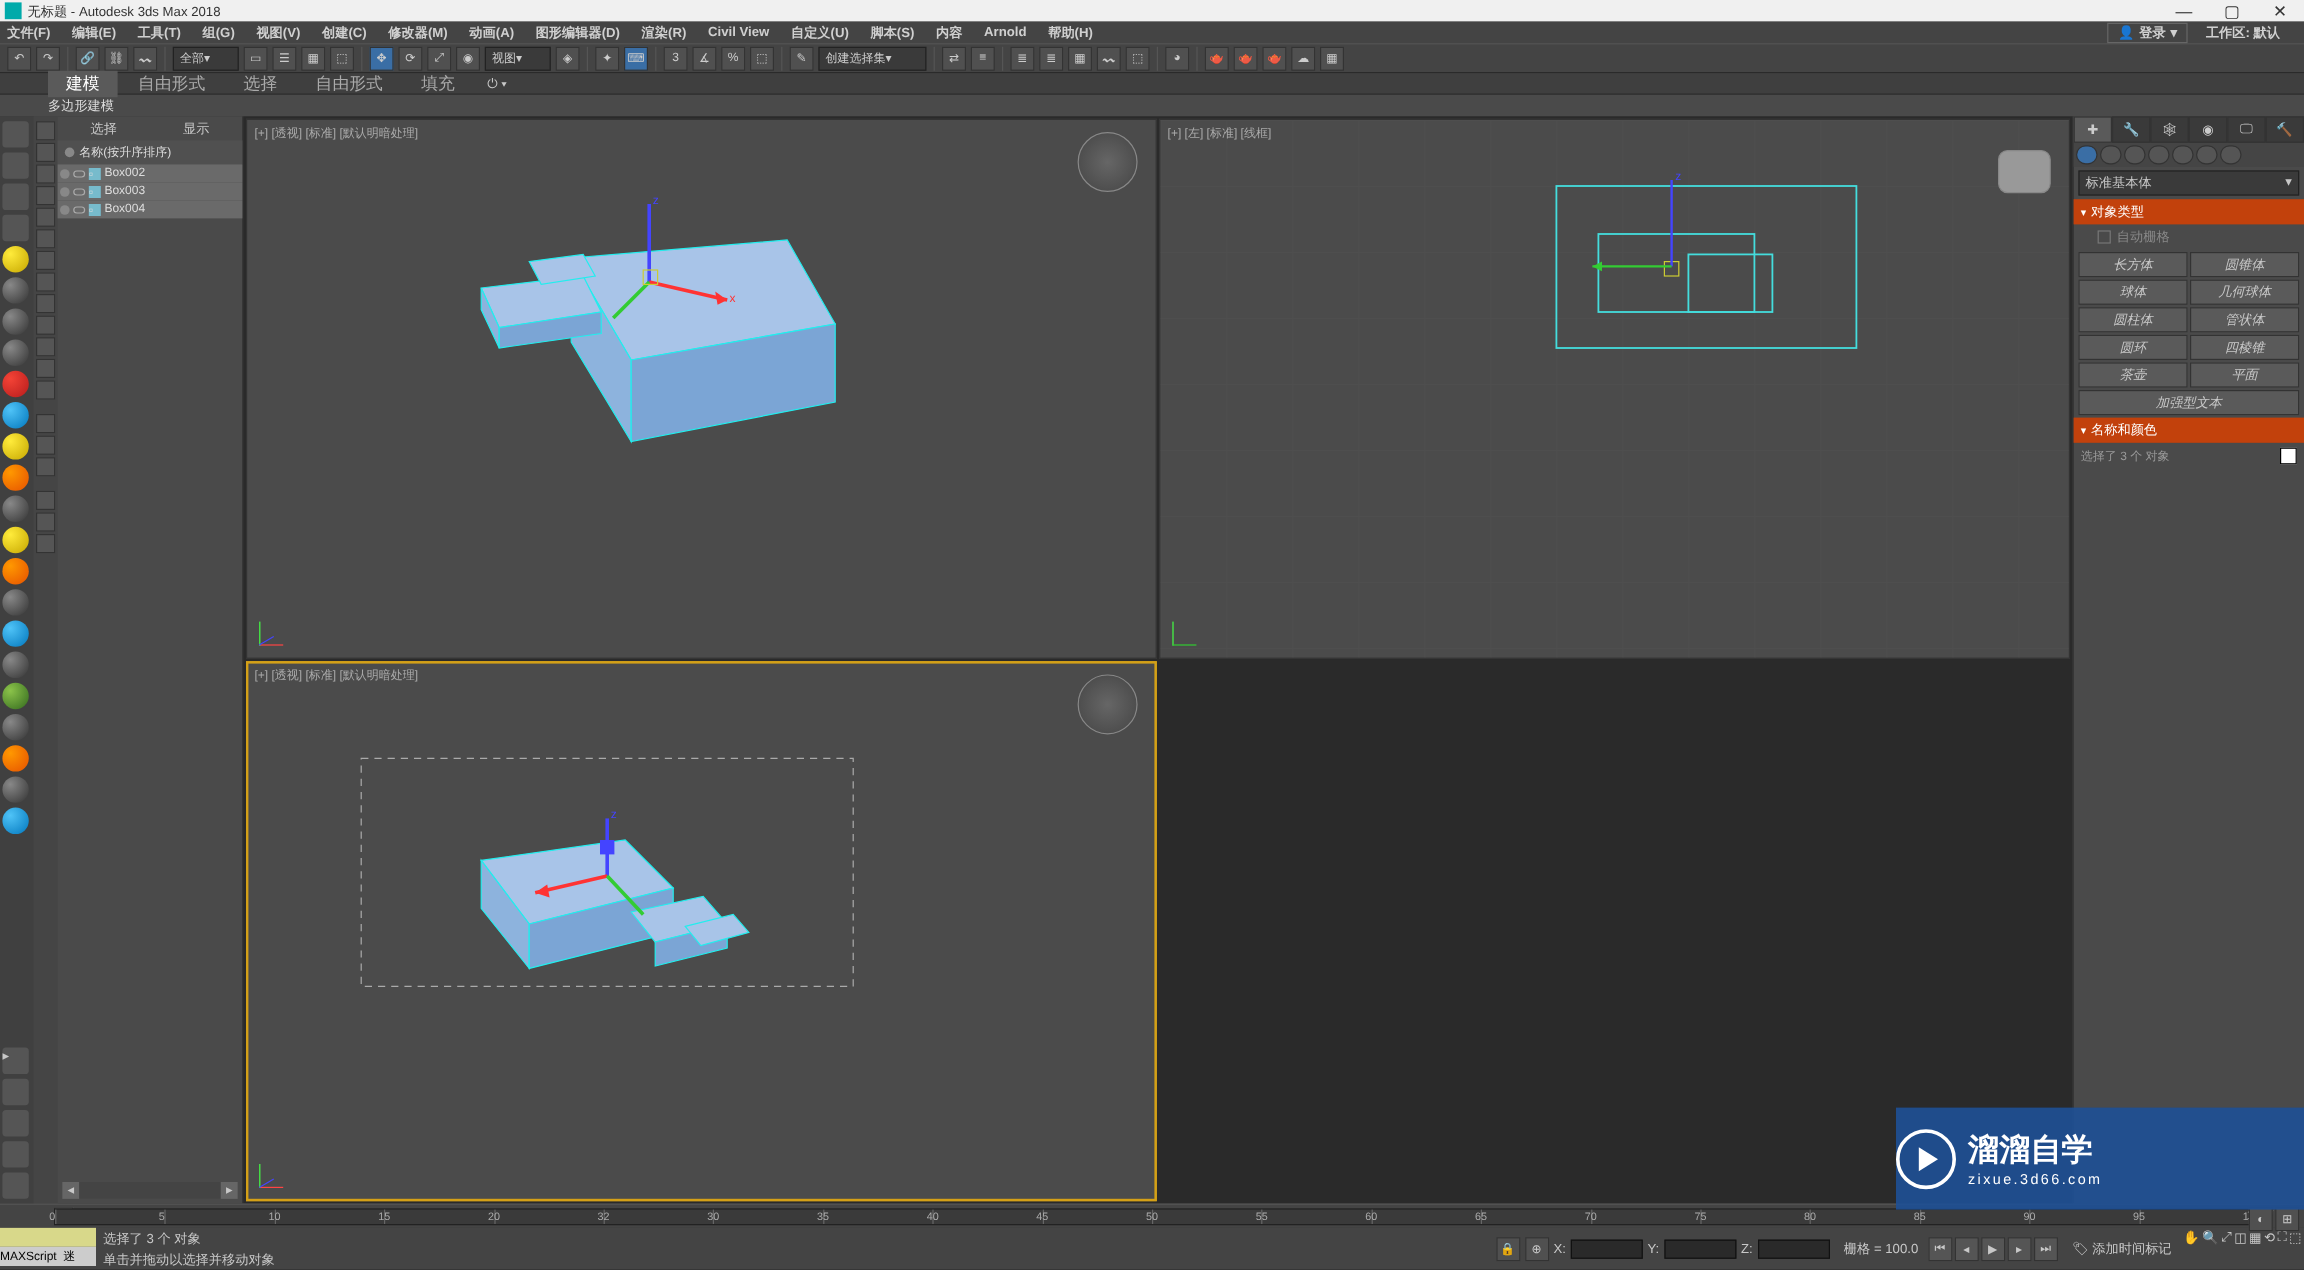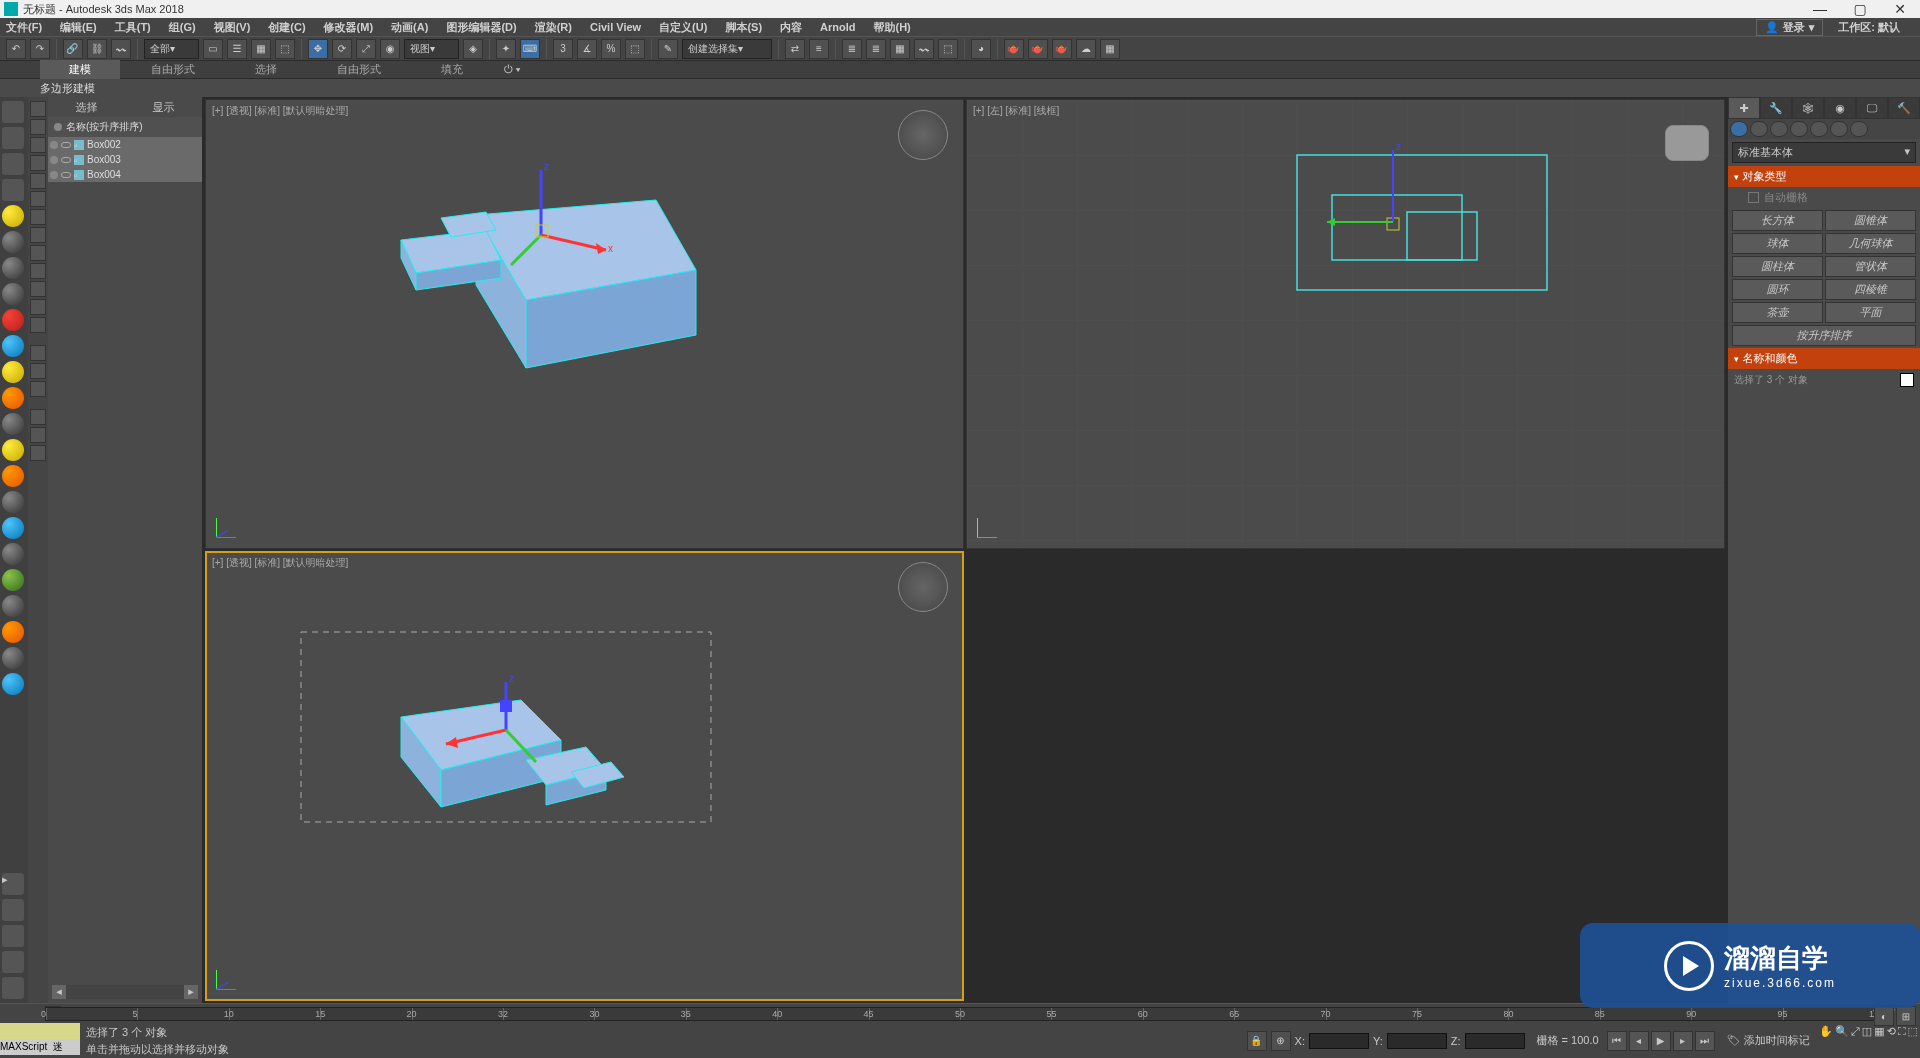--- a/index.html
+++ b/index.html
@@ -19,21 +19,21 @@
 
 
 .toolbar { height: 25px; background: #444; display: flex; align-items: center; padding: 0 6px; gap: 4px; border-top: 1px solid #555; border-bottom: 1px solid #2a2a2a;}
 .tbtn { width: 20px; height: 20px; display: flex; align-items: center; justify-content: center; background: #505050; border: 1px solid #333; color: #ccc; font-size: 10px; }
 .tbtn.active { background: #3a6ea5; }
 .tsel { height: 20px; background: #3a3a3a; border: 1px solid #222; color: #ccc; padding: 0 5px; min-width: 55px; display: flex; align-items: center; font-size: 10px; }
 .tdiv { width: 1px; height: 20px; background: #555; margin: 0 2px; }
 
 
 .ribbon { height: 18px; background: #3f3f3f; display: flex; align-items: center; gap: 2px; padding-left: 40px; border-bottom: 1px solid #2a2a2a;}
-.ribbon .tab { padding: 2px 29px; color: #aaa; font-size: 11px; }
+.ribbon .tab { padding: 2px 15px; color: #aaa; font-size: 14px; }
 .ribbon .tab.active { background: #5a5a5a; color: #fff; }
 .ribbon-sub { height: 18px; background: #4a4a4a; padding-left: 40px; font-size: 11px; display: flex; align-items: center; color: #ddd; }
 
 
 .main { display: flex; height: calc(1058px - 18px - 18px - 25px - 18px - 18px - 55px); }
 .left-strip { width: 28px; background: #404040; padding: 4px 2px; display: flex; flex-direction: column; gap: 4px; }
 .left-strip .lbtn { width: 22px; height: 22px; border-radius: 11px; background: radial-gradient(circle at 30% 30%, #888,#333); }
 .left-strip .lbtn.sq { border-radius: 3px; background: #555; }
 .left-strip .lbtn.yellow { background: radial-gradient(circle at 30% 30%, #ffeb3b,#c6a700); }
 .left-strip .lbtn.blue { background: radial-gradient(circle at 30% 30%, #4fc3f7,#0277bd); }
@@ -92,21 +92,21 @@
 .statusbar { height:35px; background:#444; display:flex; }
 .sb-left { width:80px; display:flex; flex-direction:column; }
 .sb-left input{ background:#ccc; border:none; height:16px; font-size:10px;}
 .sb-prompts{ flex:0 0 420px; display:flex; flex-direction:column; justify-content:center; padding-left:6px; gap:2px;}
 .sb-coords{ display:flex; align-items:center; gap:4px; margin-left:auto; padding-right:4px;}
 .sb-coords .fld{ background:#2a2a2a; border:1px solid #111; width:60px; height:16px; font-size:10px; padding:0 3px; color:#aaa;}
 .sb-play{ display:flex; gap:2px; align-items:center; padding:0 4px;}
 .sb-play .pb{ width:20px; height:20px; background:#555; border:1px solid #333; display:flex; align-items:center; justify-content:center; font-size:10px;}
 .sb-right{ display:flex; align-items:center; gap:6px; padding:0 8px;}
 
-.watermark { position:absolute; right:0; bottom:50px; width:340px; height:85px; background:rgba(30,80,150,0.9); display:flex; align-items:center; justify-content:center; color:#fff; font-size:26px; font-weight:bold; gap:10px;border-radius:13px;}
+.watermark { position:absolute; right:0; bottom:50px; width:340px; height:85px; background:rgba(30,80,150,0.9); display:flex; align-items:center; color:#fff; font-size:26px; font-weight:bold; gap:10px;}
 .watermark .pl{ width:50px; height:50px; border:3px solid #fff; border-radius:50%; display:flex; align-items:center; justify-content:center;}
 .watermark .pl::after{ content:""; border-left:16px solid #fff; border-top:10px solid transparent; border-bottom:10px solid transparent; margin-left:4px;}
 .watermark .sub{ font-size:12px; font-weight:normal; letter-spacing:2px;}
 
 svg{ overflow:visible;}
 </style>
 </head>
 <body>
 
 <div class="titlebar">
@@ -413,21 +413,21 @@
       <div class="b">长方体</div>
       <div class="b">圆锥体</div>
       <div class="b">球体</div>
       <div class="b">几何球体</div>
       <div class="b">圆柱体</div>
       <div class="b">管状体</div>
       <div class="b">圆环</div>
       <div class="b">四棱锥</div>
       <div class="b">茶壶</div>
       <div class="b">平面</div>
-      <div class="b wide">按升序排序</div>
+      <div class="b wide">加强型文本</div>
     </div>
     <div class="rollout-title">名称和颜色</div>
     <div class="nc-row">
       <span style="flex:1; color:#999; font-size:10px;">选择了 3 个 对象</span>
       <div class="swatch"></div>
     </div>
   </div>
 </div>
 
 <div class="timeline">

